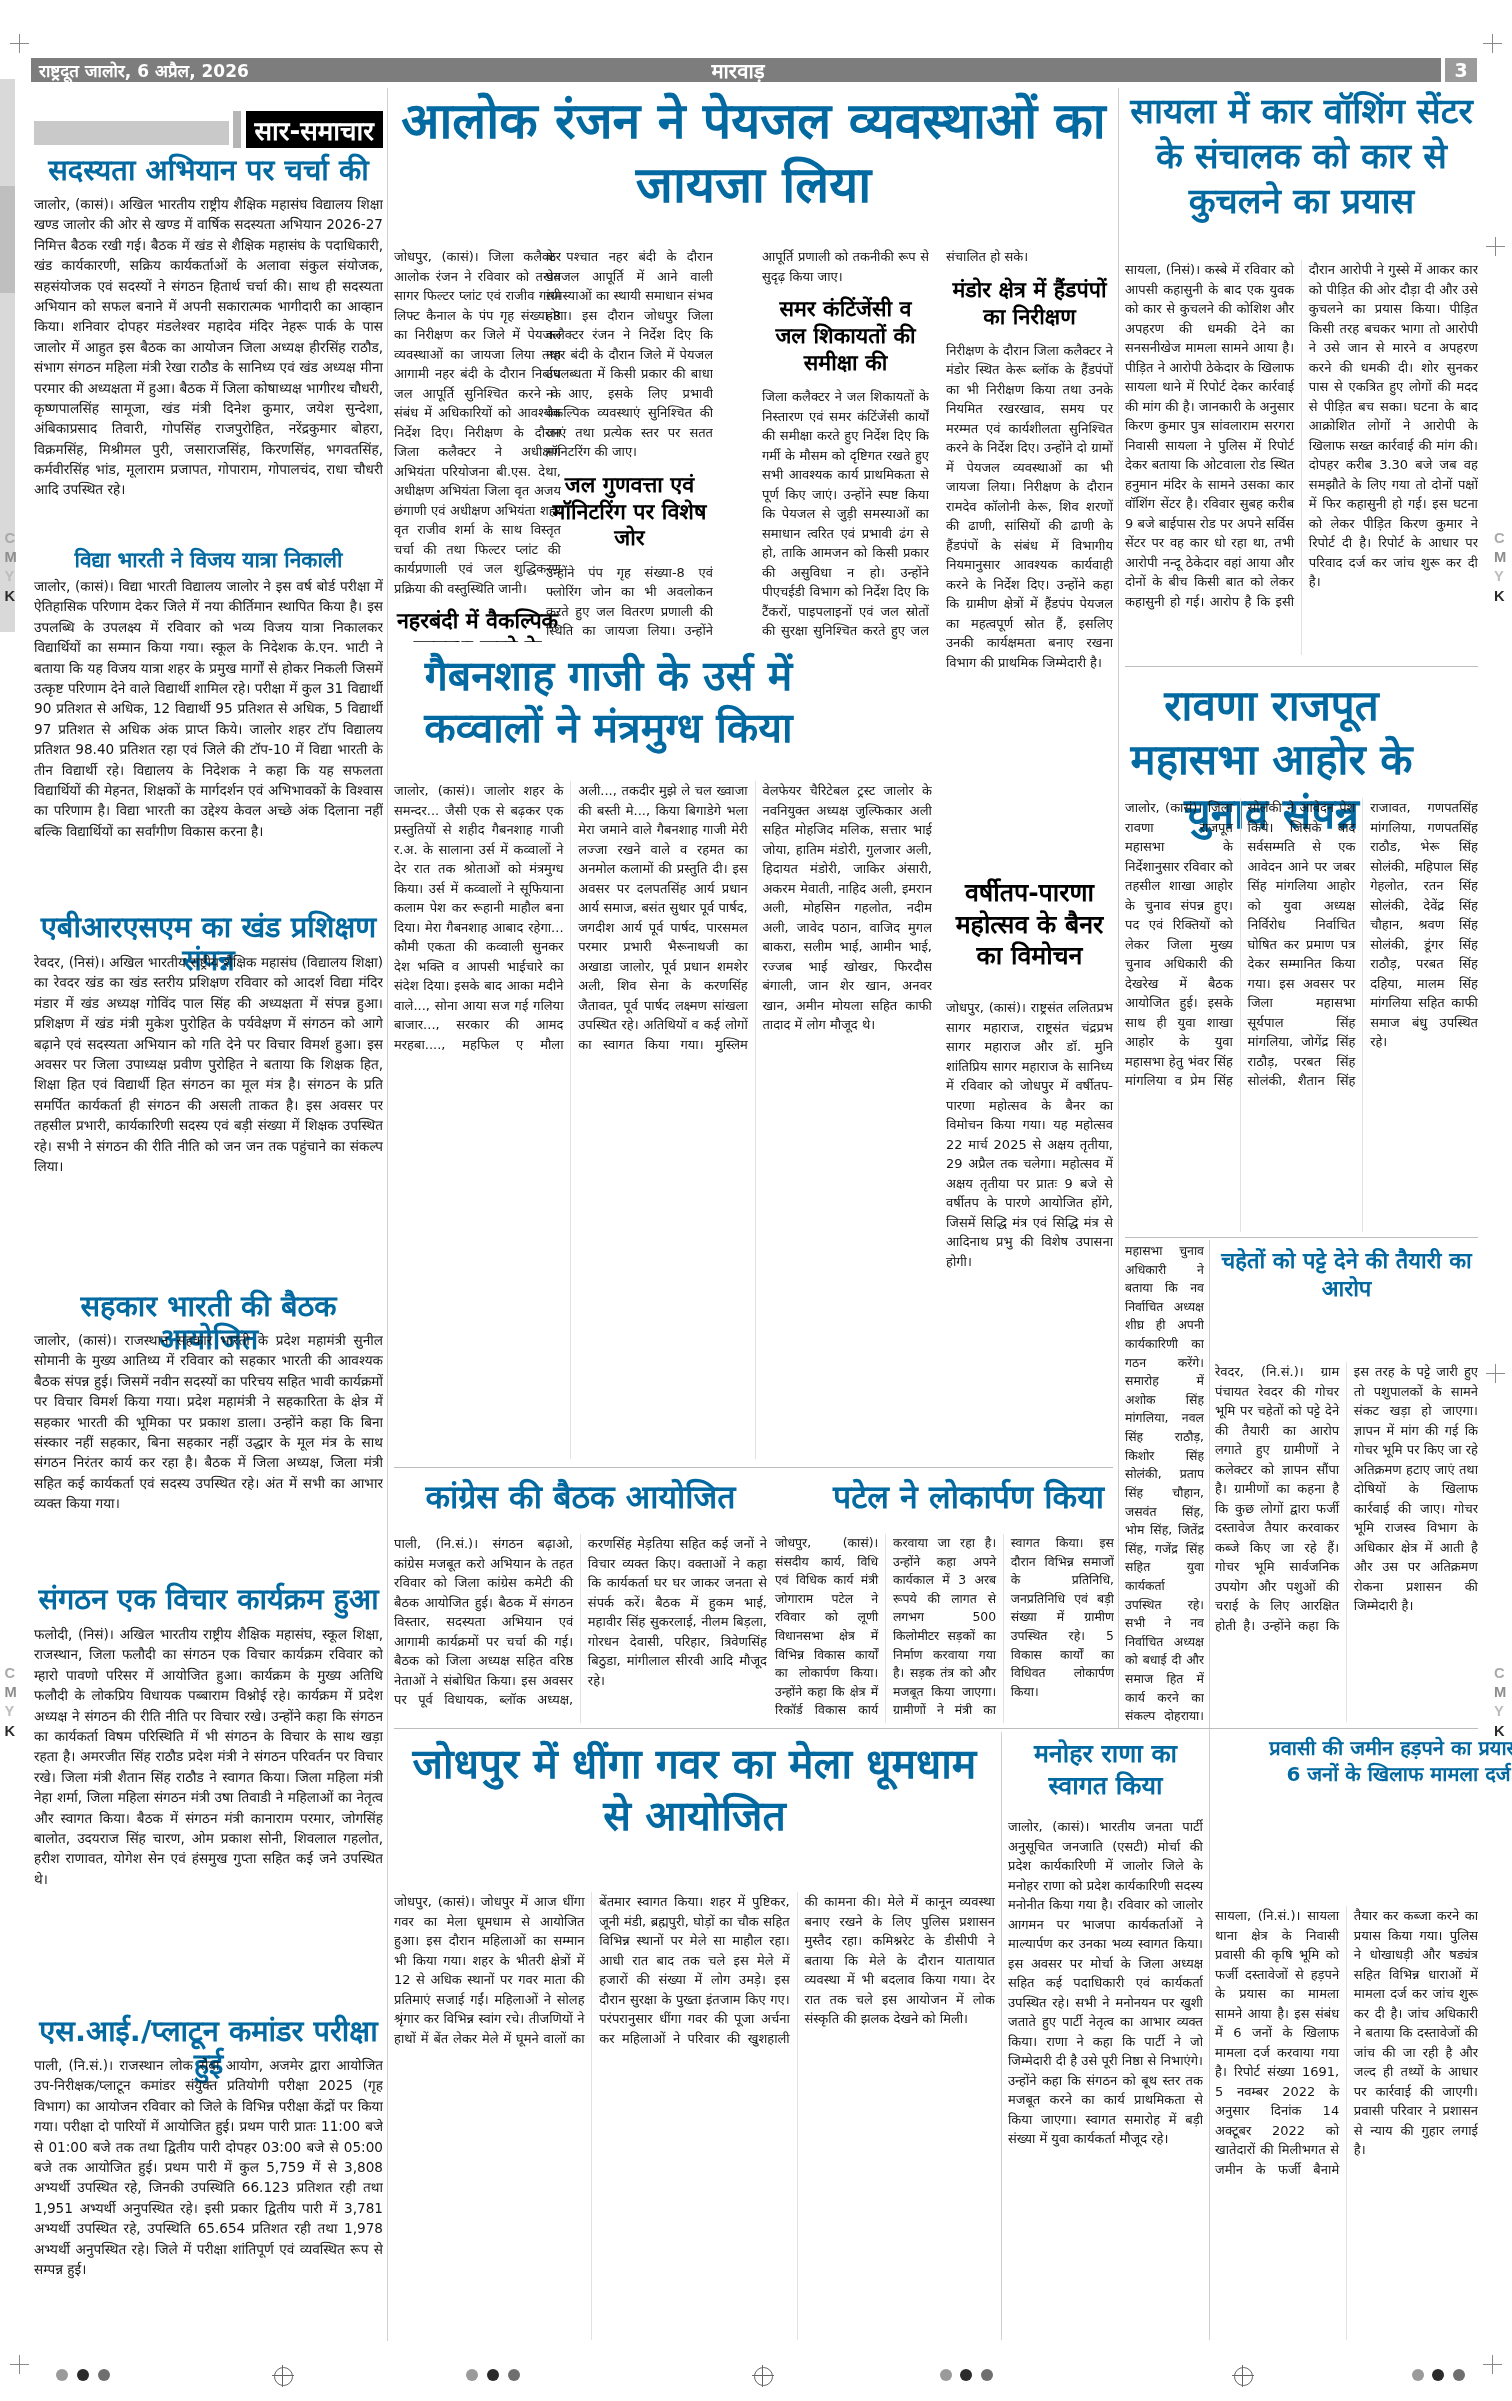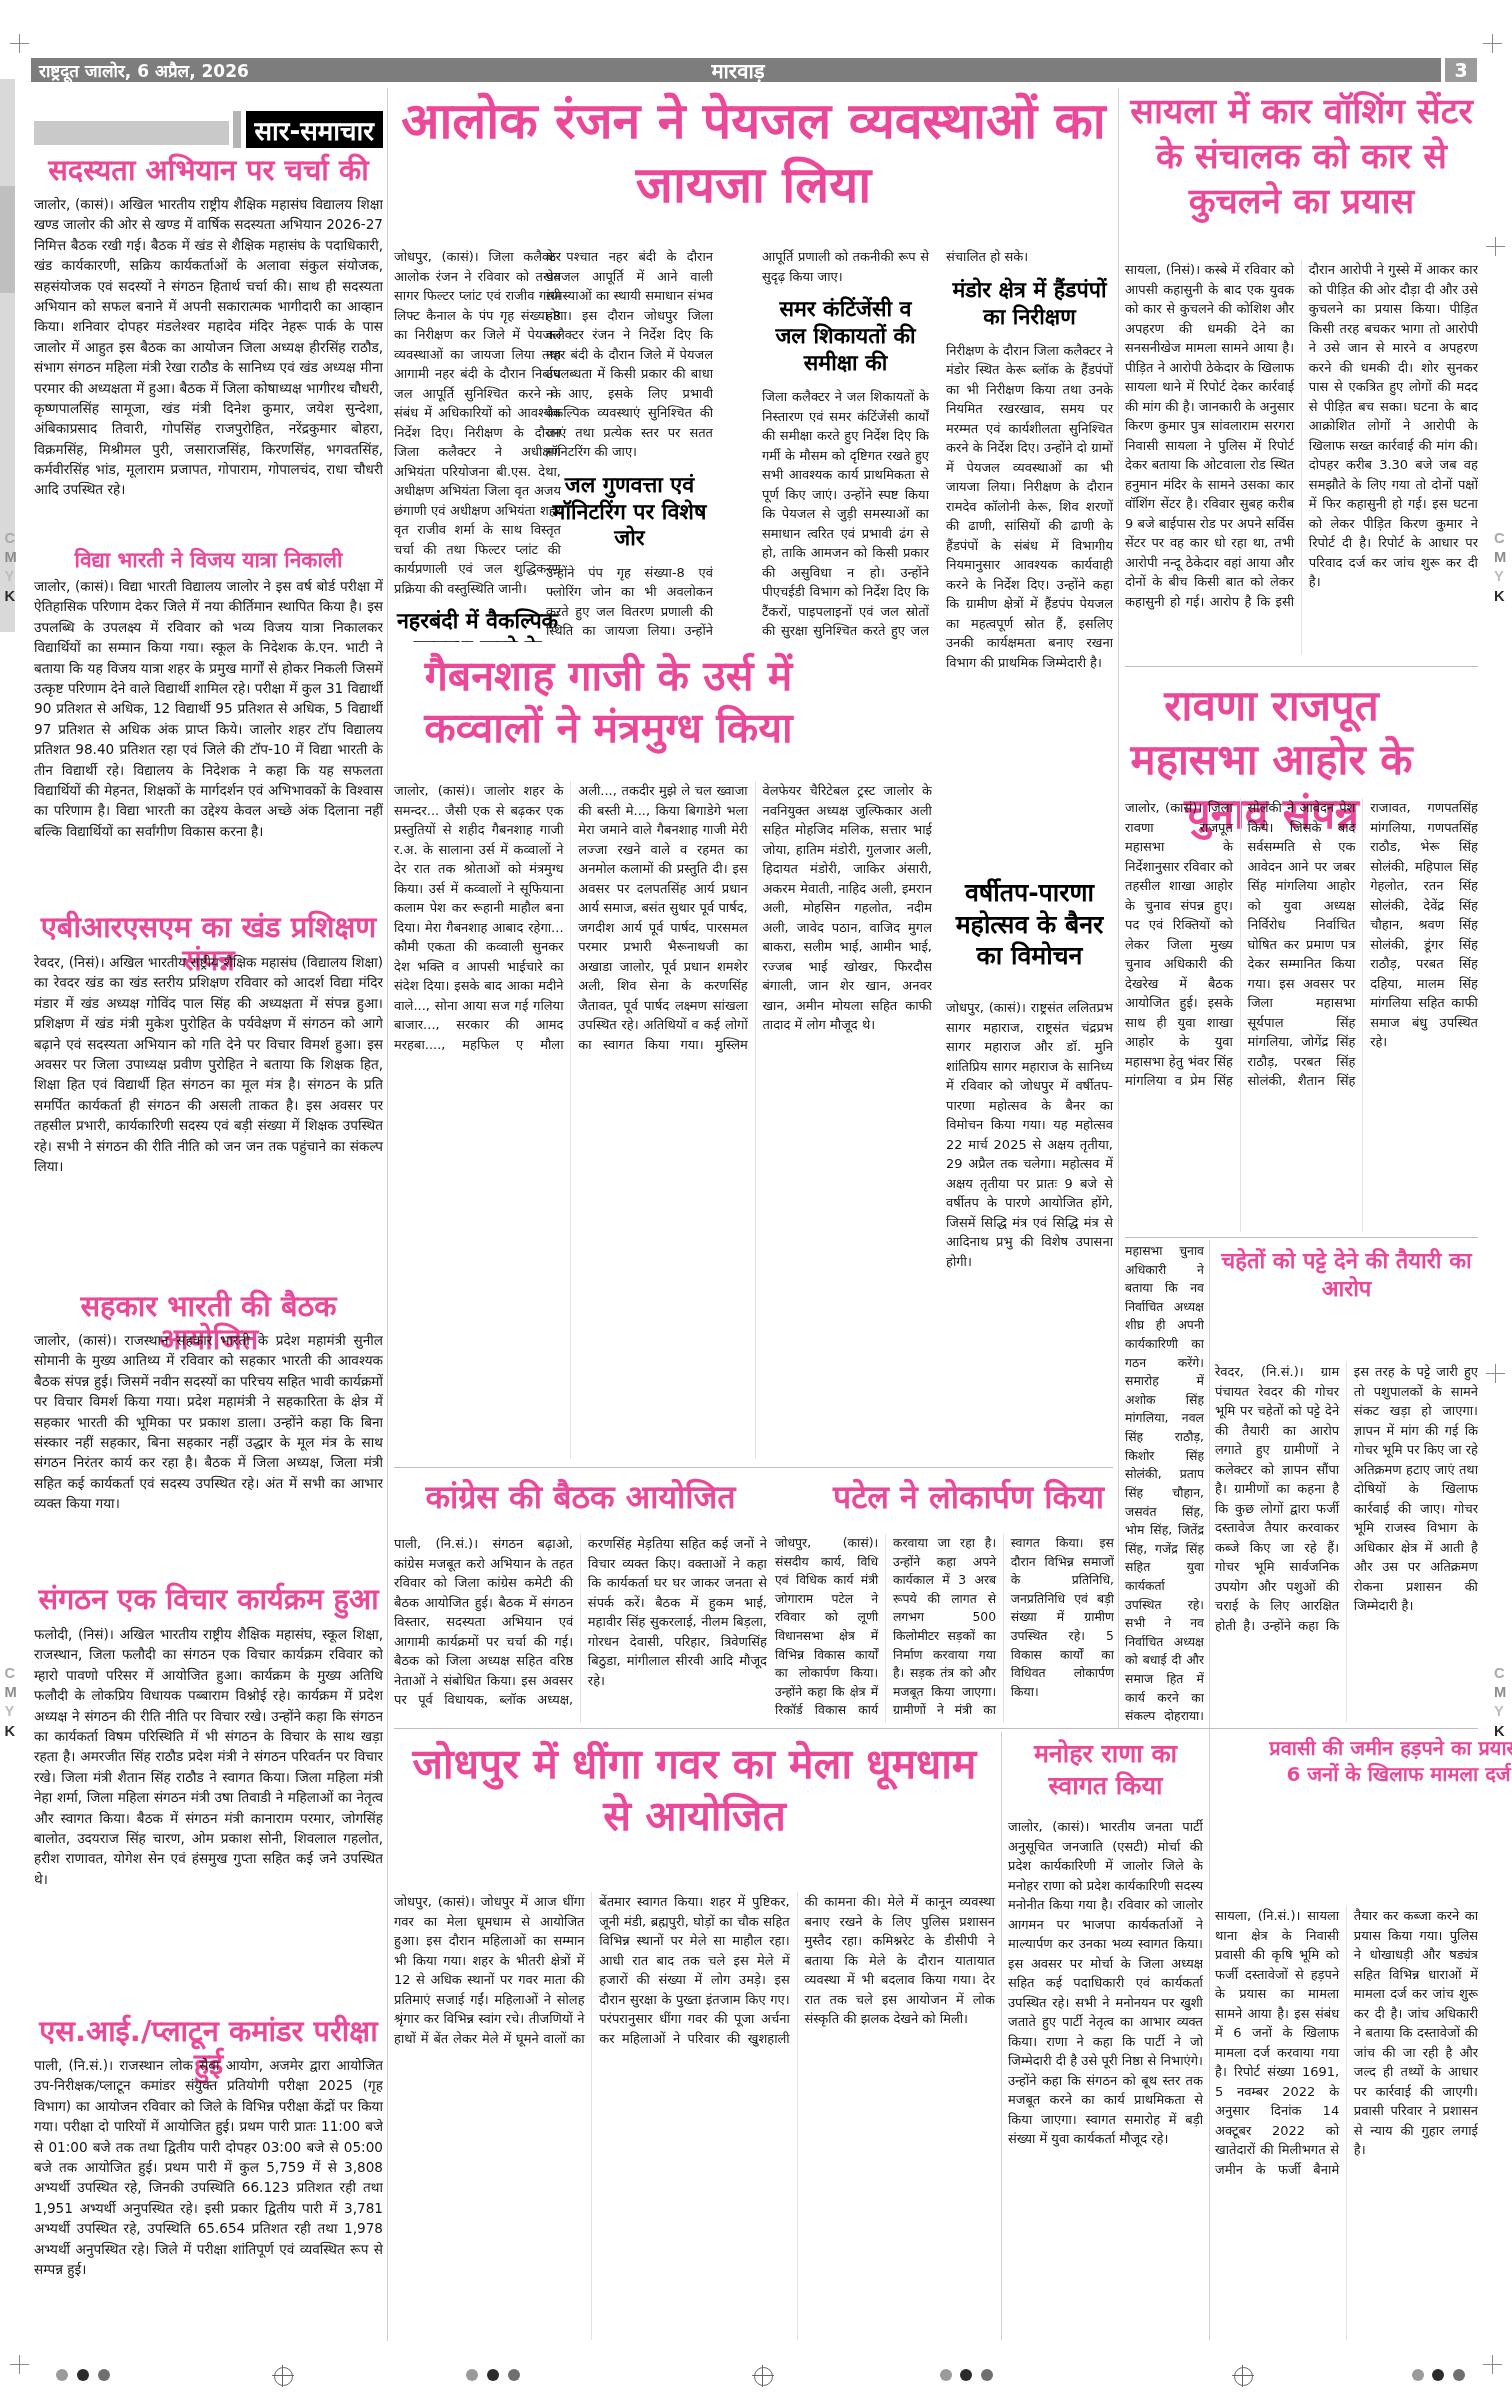--- a/index.html
+++ b/index.html
@@ -15,21 +15,21 @@
   .mast-center{position:absolute;left:4px;right:0;text-align:center;font-size:20.3px;font-weight:bold;}
   .pagenum-box{background:#9b9b9b;color:#fff;font-size:19px;font-weight:bold;
     display:flex;align-items:center;justify-content:center;}
   
   .sec-head{display:flex;align-items:stretch;}
   .sec-head .graybar{flex:1;background:#c9c9c9;margin-top:10.2px;margin-bottom:3.4px;}
   .sec-head .graytick{width:8px;background:#b5b5b5;margin-left:4.5px;}
   .sec-head .blackbox{background:#000;color:#fff;font-weight:bold;font-size:26px;
     padding:1.1px 9px 3.4px 9px;margin-left:4.5px;white-space:nowrap;}
   
-  .headline{font-weight:bold;color:#ec4899;text-align:center;line-height:1.28;}
+  .headline{font-weight:bold;color:#0369a1;text-align:center;line-height:1.28;}
   .headline.left-art{text-align:center;line-height:1.15;}
   .subhead{font-weight:bold;color:#000;text-align:center;line-height:1.25;margin:11.3px 0;}
   
   .btxt{font-size:13px;line-height:1.5;text-align:justify;overflow:hidden;color:#161616;}
   .cols2{column-count:2;column-gap:14.7px;column-rule:0.6px solid #e2e2e2;}
   .cols3{column-count:3;column-gap:14.7px;column-rule:0.6px solid #e2e2e2;}
   .ms-col{position:absolute;width:167px;overflow:hidden;}
   .ms-col p{margin:0 0 4.5px 0;font-size:13px;line-height:1.5;text-align:justify;color:#161616;}
   .ms-col h3{font-size:21.5px;margin:10.2px 2.3px;}
   

